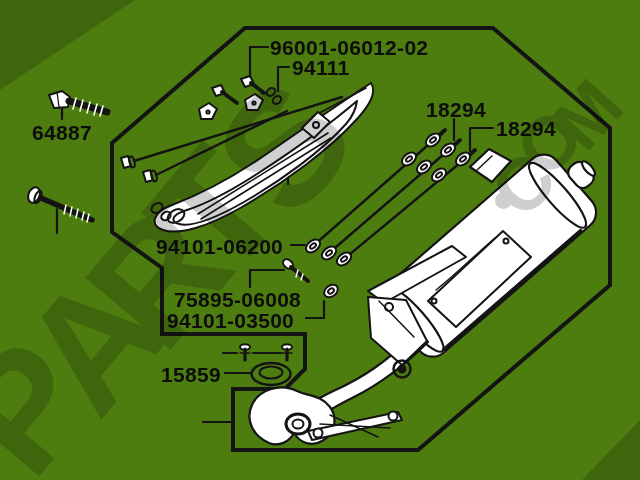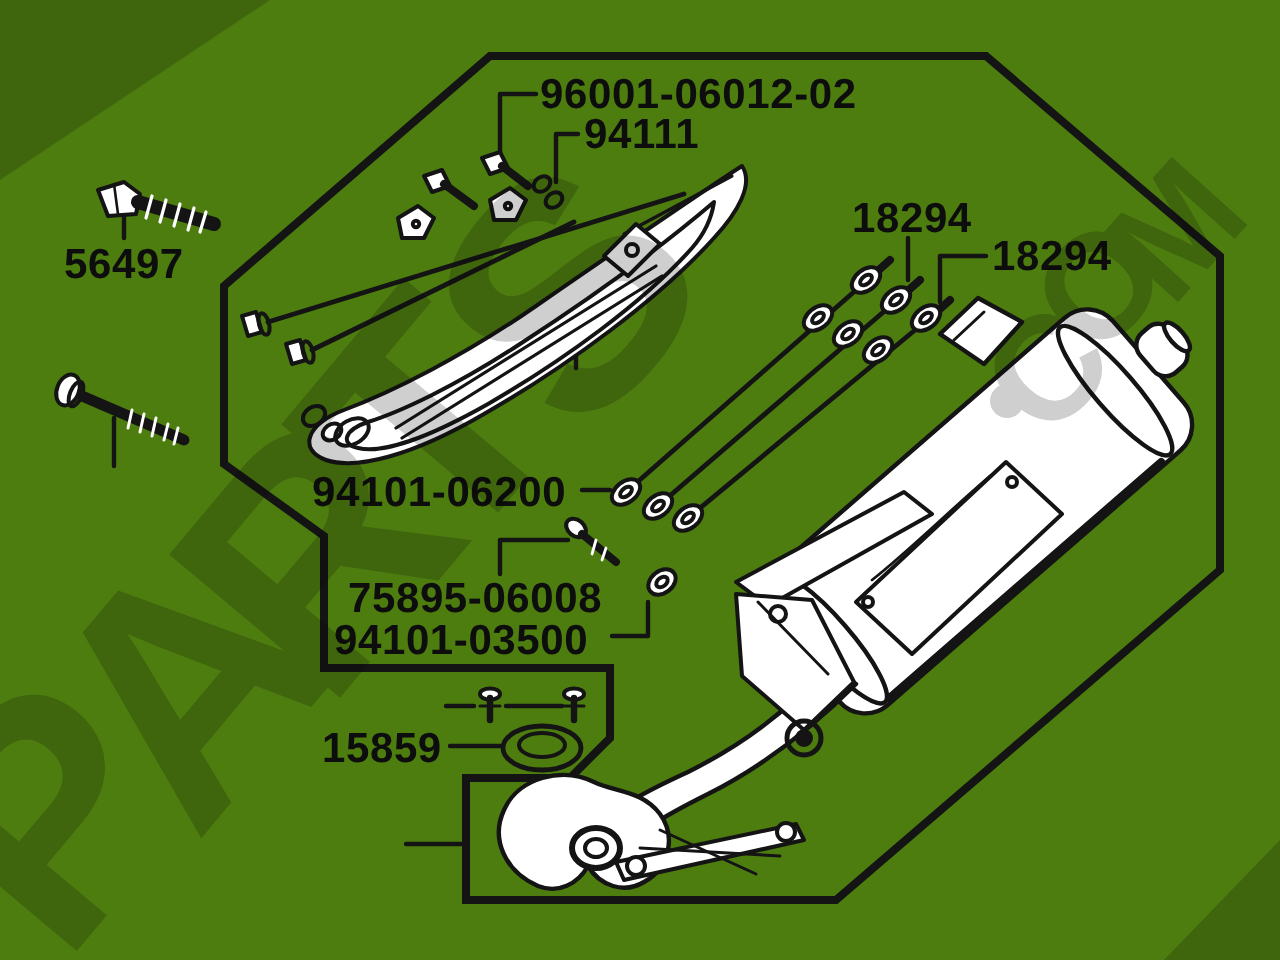--- a/index.html
+++ b/index.html
@@ -229,21 +229,21 @@
 
       <g>
         <ellipse cx="271" cy="374" rx="19.5" ry="11" stroke-width="2.4"></ellipse>
         <ellipse cx="271" cy="372.5" rx="11.5" ry="6" stroke-width="2"></ellipse>
       </g>
     </g>
   </svg>
 
   <div class="part-label" style="left:270px;top:37px">96001-06012-02</div>
   <div class="part-label" style="left:292px;top:57px">94111</div>
-  <div class="part-label" style="left:32px;top:122px">56497</div>
+  <div class="part-label" style="left:32px;top:122px">64887</div>
   <div class="part-label" style="left:426px;top:99px">18294</div>
   <div class="part-label" style="left:496px;top:118px">18294</div>
   <div class="part-label" style="left:156px;top:236px">94101-06200</div>
   <div class="part-label" style="left:174px;top:289px">75895-06008</div>
   <div class="part-label" style="left:167px;top:310px">94101-03500</div>
   <div class="part-label" style="left:161px;top:364px">15859</div>
 
   <div class="wm">
     <div class="wm-tri-tl"></div>
     <div class="wm-tri-br"></div>

